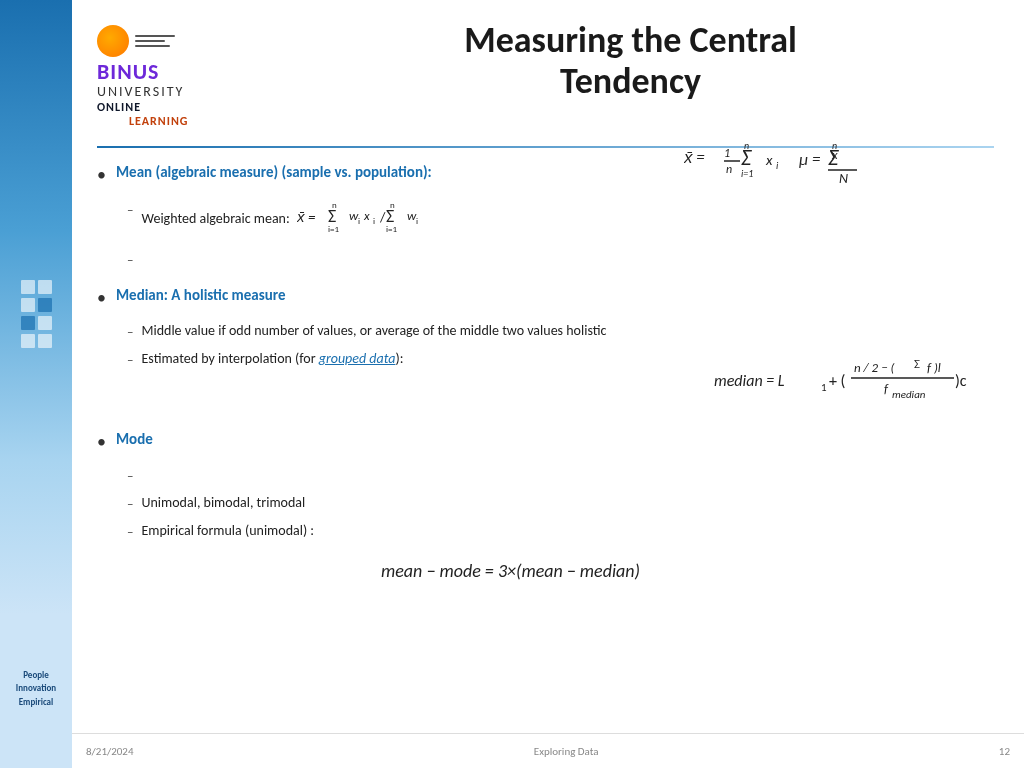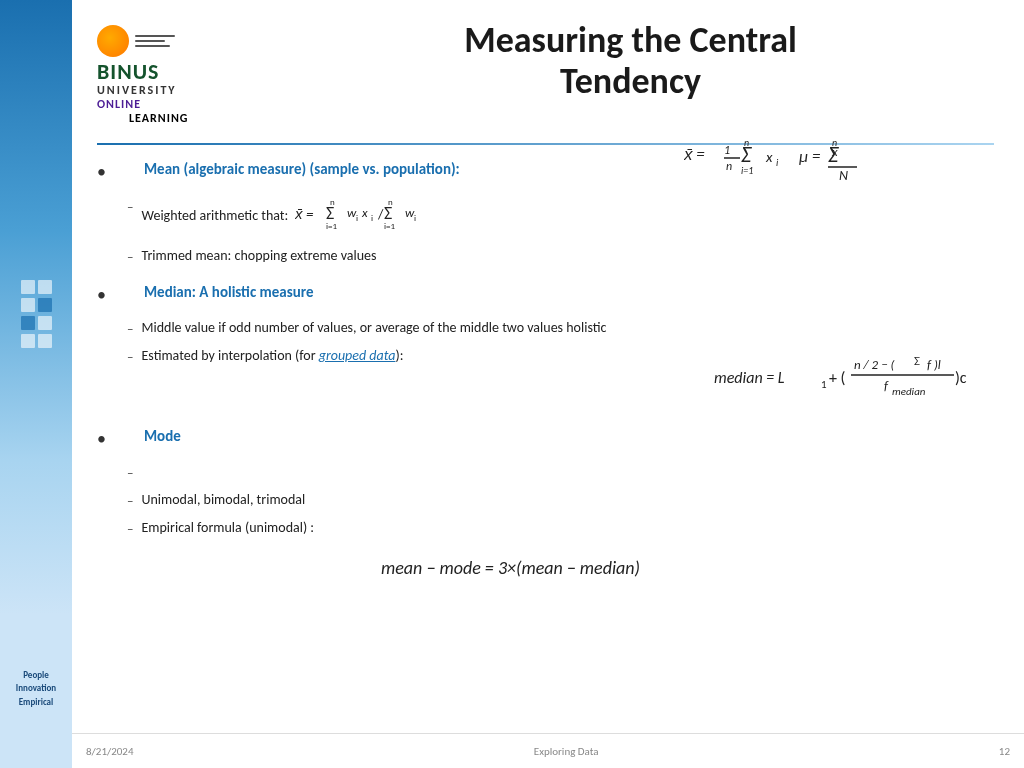--- a/index.html
+++ b/index.html
@@ -111,43 +111,43 @@
       border-radius: 1px;
     }
 
     .logo-line:nth-child(1) { width: 40px; }
     .logo-line:nth-child(2) { width: 30px; }
     .logo-line:nth-child(3) { width: 35px; }
 
     .binus-text {
       font-size: 22px;
       font-weight: 900;
-      color: #14532d;
+      color: #6d28d9;
       letter-spacing: 1px;
       line-height: 1;
     }
 
     .university-text {
-      font-size: 12px;
-      font-weight: bold;
+      font-size: 14px;
+      font-weight: normal;
       color: #333;
       letter-spacing: 2px;
     }
 
     .online-text {
       font-size: 12px;
       font-weight: bold;
-      color: #4c1d95;
+      color: #0f172a;
       letter-spacing: 1px;
     }
 
     .learning-text {
       font-size: 12px;
       font-weight: bold;
-      color: #000000;
+      color: #c2410c;
       letter-spacing: 1px;
       padding-left: 32px;
     }
 
     .title-area {
       flex: 1;
       text-align: right;
     }
 
     .slide-title {
@@ -176,21 +176,20 @@
       color: #333;
       margin-right: 10px;
       margin-top: 1px;
       flex-shrink: 0;
     }
 
     .bullet-text {
       font-size: 15px;
       color: #1a6faf;
       font-weight: 600;
-      margin-left: 28px;
     }
 
     .sub-item {
       display: flex;
       align-items: flex-start;
       margin-left: 30px;
       margin-bottom: 5px;
     }
 
     .sub-dash {
@@ -332,21 +331,21 @@
           <text x="148" y="16" font-style="italic" font-size="13" fill="#222">x</text>
           <line x1="144" y1="27" x2="173" y2="27" stroke="#222" stroke-width="1.5"></line>
           <text x="155" y="40" font-style="italic" font-size="14" fill="#222">N</text>
         </svg>
       </div>
     </div>
 
     <div class="sub-item" style="margin-bottom:6px;">
       <span class="sub-dash">–</span>
       <span class="sub-text">
-        <span>Weighted arithmetic that:</span>
+        <span>Weighted algebraic mean:</span>
         
         <svg width="200" height="44" style="vertical-align:middle; margin-left:4px;">
           <text x="0" y="24" font-style="italic" font-size="15" fill="#222">x̄ =</text>
 
           <text x="35" y="10" font-size="9" fill="#222">n</text>
           <text x="31" y="24" font-size="18" fill="#222">Σ</text>
           <text x="31" y="34" font-size="9" fill="#222">i=1</text>
           <text x="52" y="22" font-style="italic" font-size="13" fill="#222">w</text>
           <text x="61" y="26" font-size="9" fill="#222">i</text>
           <text x="67" y="22" font-style="italic" font-size="13" fill="#222">x</text>
@@ -357,21 +356,20 @@
           <text x="89" y="24" font-size="18" fill="#222">Σ</text>
           <text x="89" y="34" font-size="9" fill="#222">i=1</text>
           <text x="110" y="22" font-style="italic" font-size="13" fill="#222">w</text>
           <text x="119" y="26" font-size="9" fill="#222">i</text>
         </svg>
       </span>
     </div>
 
     <div class="sub-item" style="margin-bottom:12px;">
       <span class="sub-dash">–</span>
-      <span class="sub-text">Trimmed mean: chopping extreme values</span>
     </div>
 
     <div class="bullet-item">
       <span class="bullet-dot">•</span>
       <span class="bullet-text">Median: A holistic measure</span>
     </div>
 
     <div class="sub-item">
       <span class="sub-dash">–</span>
       <span class="sub-text">Middle value if odd number of values, or average of the middle two values holistic</span>

